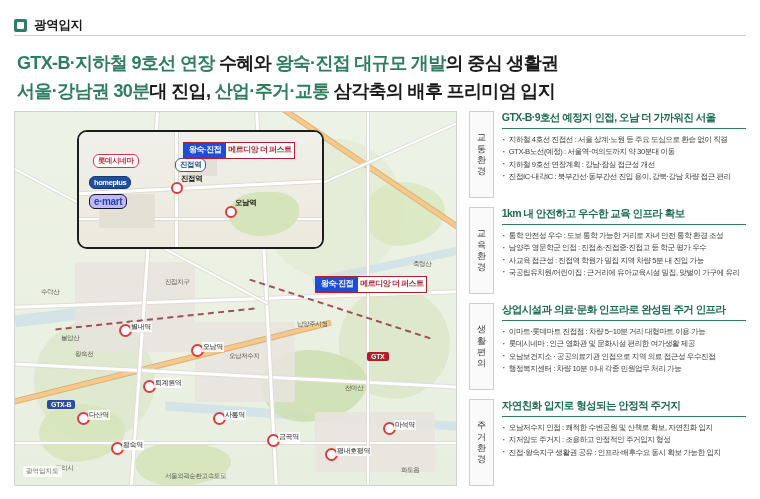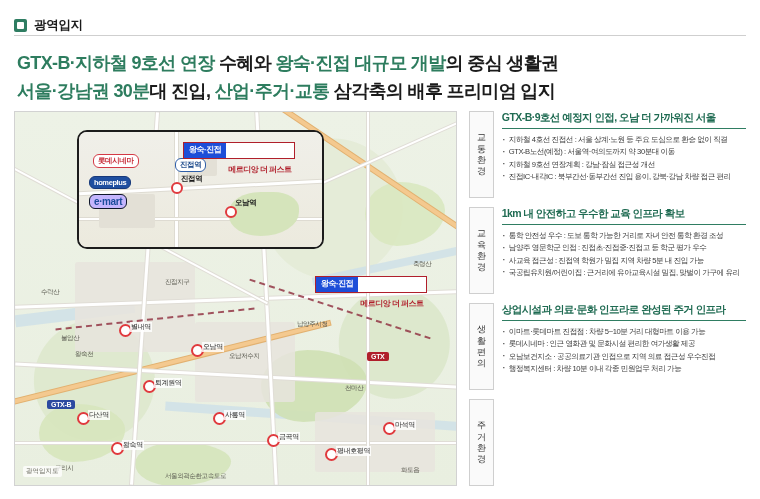--- a/index.html
+++ b/index.html
@@ -299,21 +299,20 @@
     line-height: 13px;
   }
   .red-banner .rb-left {
     background: #1d4ed8;
     color: #ffffff;
     padding: 0 5px;
   }
   .red-banner .rb-right {
     color: #b01f2b;
     padding: 0 2px;
-    margin-top: 20px;
   }
   .rb-a { left: 168px; top: 30px; }
   .rb-b { left: 300px; top: 164px; }
 
   
   .map-legend {
     position: absolute;
     left: 8px;
     bottom: 8px;
     font-size: 6.5px;
@@ -580,16 +579,24 @@
       </div>
     </div>
 
     <div class="info-block">
       <div class="info-tag">
         <span>주</span>
         <span>거</span>
         <span>환</span>
         <span>경</span>
       </div>
+      <div class="info-body">
+        <div class="info-title">자연친화 입지로 형성되는 안정적 주거지</div>
+        <ul class="info-list">
+          <li>오남저수지 인접 : 쾌적한 수변공원 및 산책로 확보, 자연친화 입지</li>
+          <li>지저암도 주거지 : 조용하고 안정적인 주거입지 형성</li>
+          <li>진접·왕숙지구 생활권 공유 : 인프라·배후수요 동시 확보 가능한 입지</li>
+        </ul>
+      </div>
     </div>
 
   </div>
 </div>
 
 </body></html>

